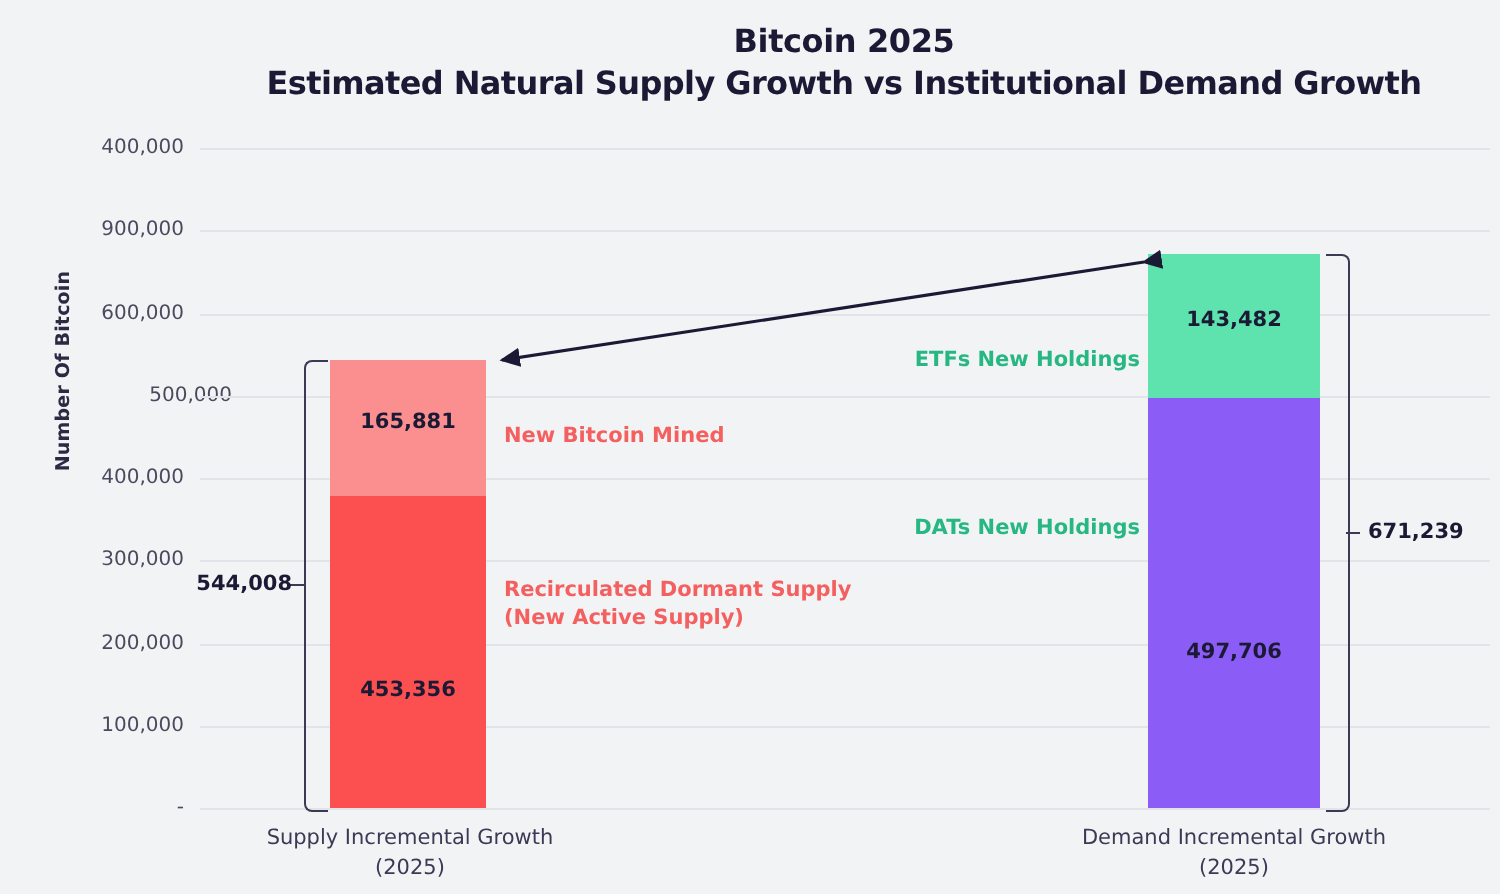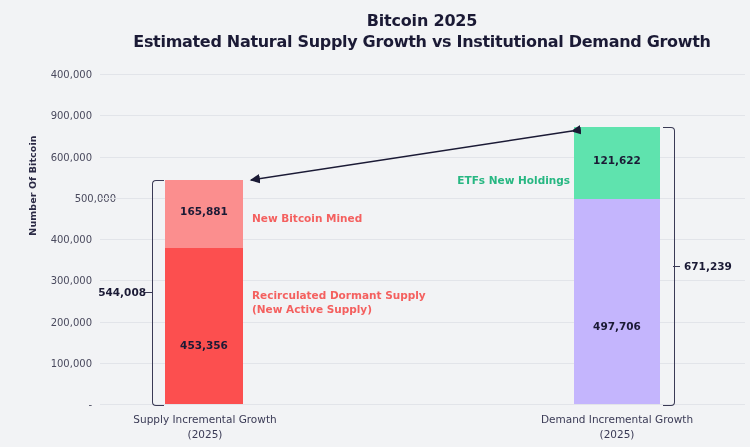--- a/index.html
+++ b/index.html
@@ -199,33 +199,34 @@
         <div class="gridline" style="top: 288.75px;"></div>
         <div class="gridline" style="top: 330px;"></div>
       </div>
     <div id="bars-layer">
         <div class="bar-seg" style="left: 65px; width: 78px; top: 174.023px; height: 155.977px; background: rgb(252, 79, 79);">
           <div class="seg-value" style="top: 96.7057px;">453,356</div>
         </div>
         <div class="bar-seg" style="left: 65px; width: 78px; top: 105.597px; height: 68.4259px; background: rgb(251, 142, 142);">
           <div class="seg-value" style="top: 31.4759px;">165,881</div>
         </div>
-        <div class="bar-seg" style="left: 474px; width: 86px; top: 124.696px; height: 205.304px; background: #c4b5fd;">
+        <div class="bar-seg" style="left: 474px; width: 86px; top: 124.696px; height: 205.304px; background: #8b5cf6;">
           <div class="seg-value" style="top: 127.288px;">497,706</div>
         </div>
         <div class="bar-seg" style="left: 474px; width: 86px; top: 53.1139px; height: 71.5824px; background: rgb(95, 227, 174);">
-          <div class="seg-value" style="top: 32.9279px;">121,622</div>
+          <div class="seg-value" style="top: 32.9279px;">143,482</div>
         </div>
       </div>
   </div>
 
   <div class="series-label supply" id="lbl-mined" style="left: 252px; top: 211px; width: 200px;">New Bitcoin Mined</div>
   <div class="series-label supply" id="lbl-recirc" style="left: 252px; top: 288px; width: 220px;">Recirculated Dormant Supply
 (New Active Supply)</div>
   <div class="series-label demand" id="lbl-etfs" style="left: 380px; top: 173px; width: 190px;">ETFs New Holdings</div>
+  <div class="series-label demand" id="lbl-dats" style="left: 380px; top: 257px; width: 190px;">DATs New Holdings</div>
 
   <div class="bracket left" id="bracket-left" style="left: 152px; top: 179.597px; width: 11px; height: 224.403px;"></div>
   <div class="bracket-tick" id="tick-left" style="left: 145px; top: 291.798px;"></div>
   <div class="total-label" id="total-left" style="left: 96px; top: 291.798px; width: 50px; text-align: right;">544,008</div>
 
   <div class="bracket right" id="bracket-right" style="left: 663px; top: 127.114px; width: 11px; height: 276.886px;"></div>
   <div class="bracket-tick" id="tick-right" style="left: 673px; top: 265.557px;"></div>
   <div class="total-label" id="total-right" style="left: 684px; top: 265.557px;">671,239</div>
 
 

